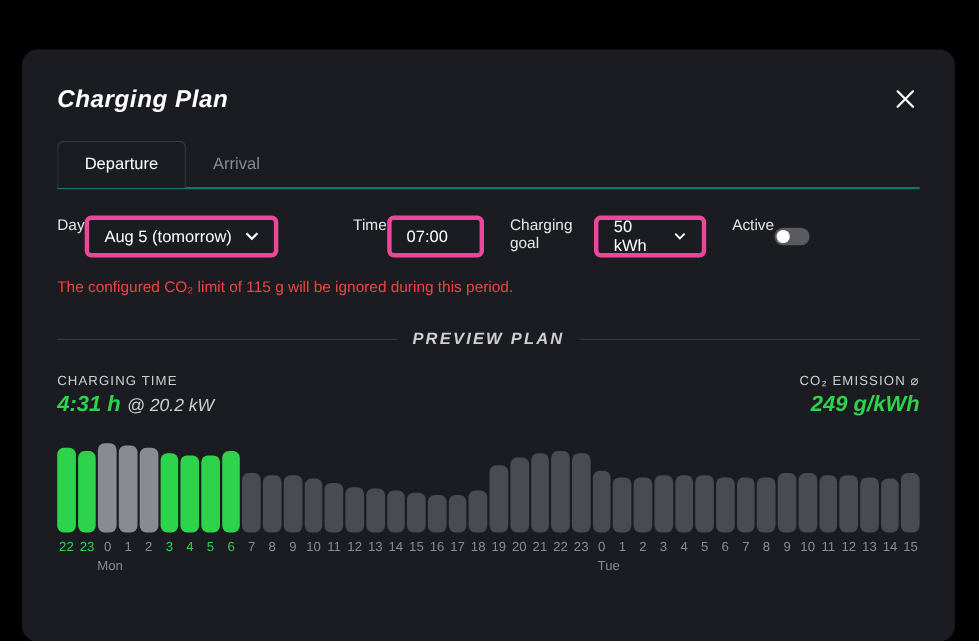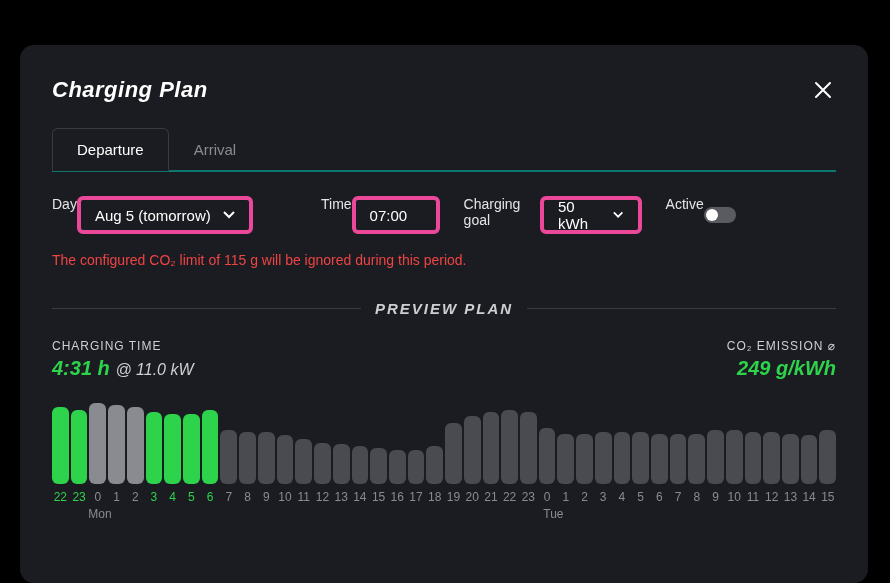--- a/index.html
+++ b/index.html
@@ -250,21 +250,21 @@
     <div class="divider-line"></div>
     <div class="divider-label">PREVIEW PLAN</div>
     <div class="divider-line"></div>
   </div>
 
   <div class="stats">
     <div class="stat-left">
       <div class="stat-label">CHARGING TIME</div>
       <div class="stat-value">
         <span class="green">4:31 h</span>
-        <span class="stat-sub">@ 11.0 kW</span>
+        <span class="stat-sub">@ 20.2 kW</span>
       </div>
     </div>
     <div class="stat-right">
       <div class="stat-label">CO₂ EMISSION ⌀</div>
       <div class="stat-value green">249 g/kWh</div>
     </div>
   </div>
 
   <div class="chart">
     <div class="bars" id="bars">

